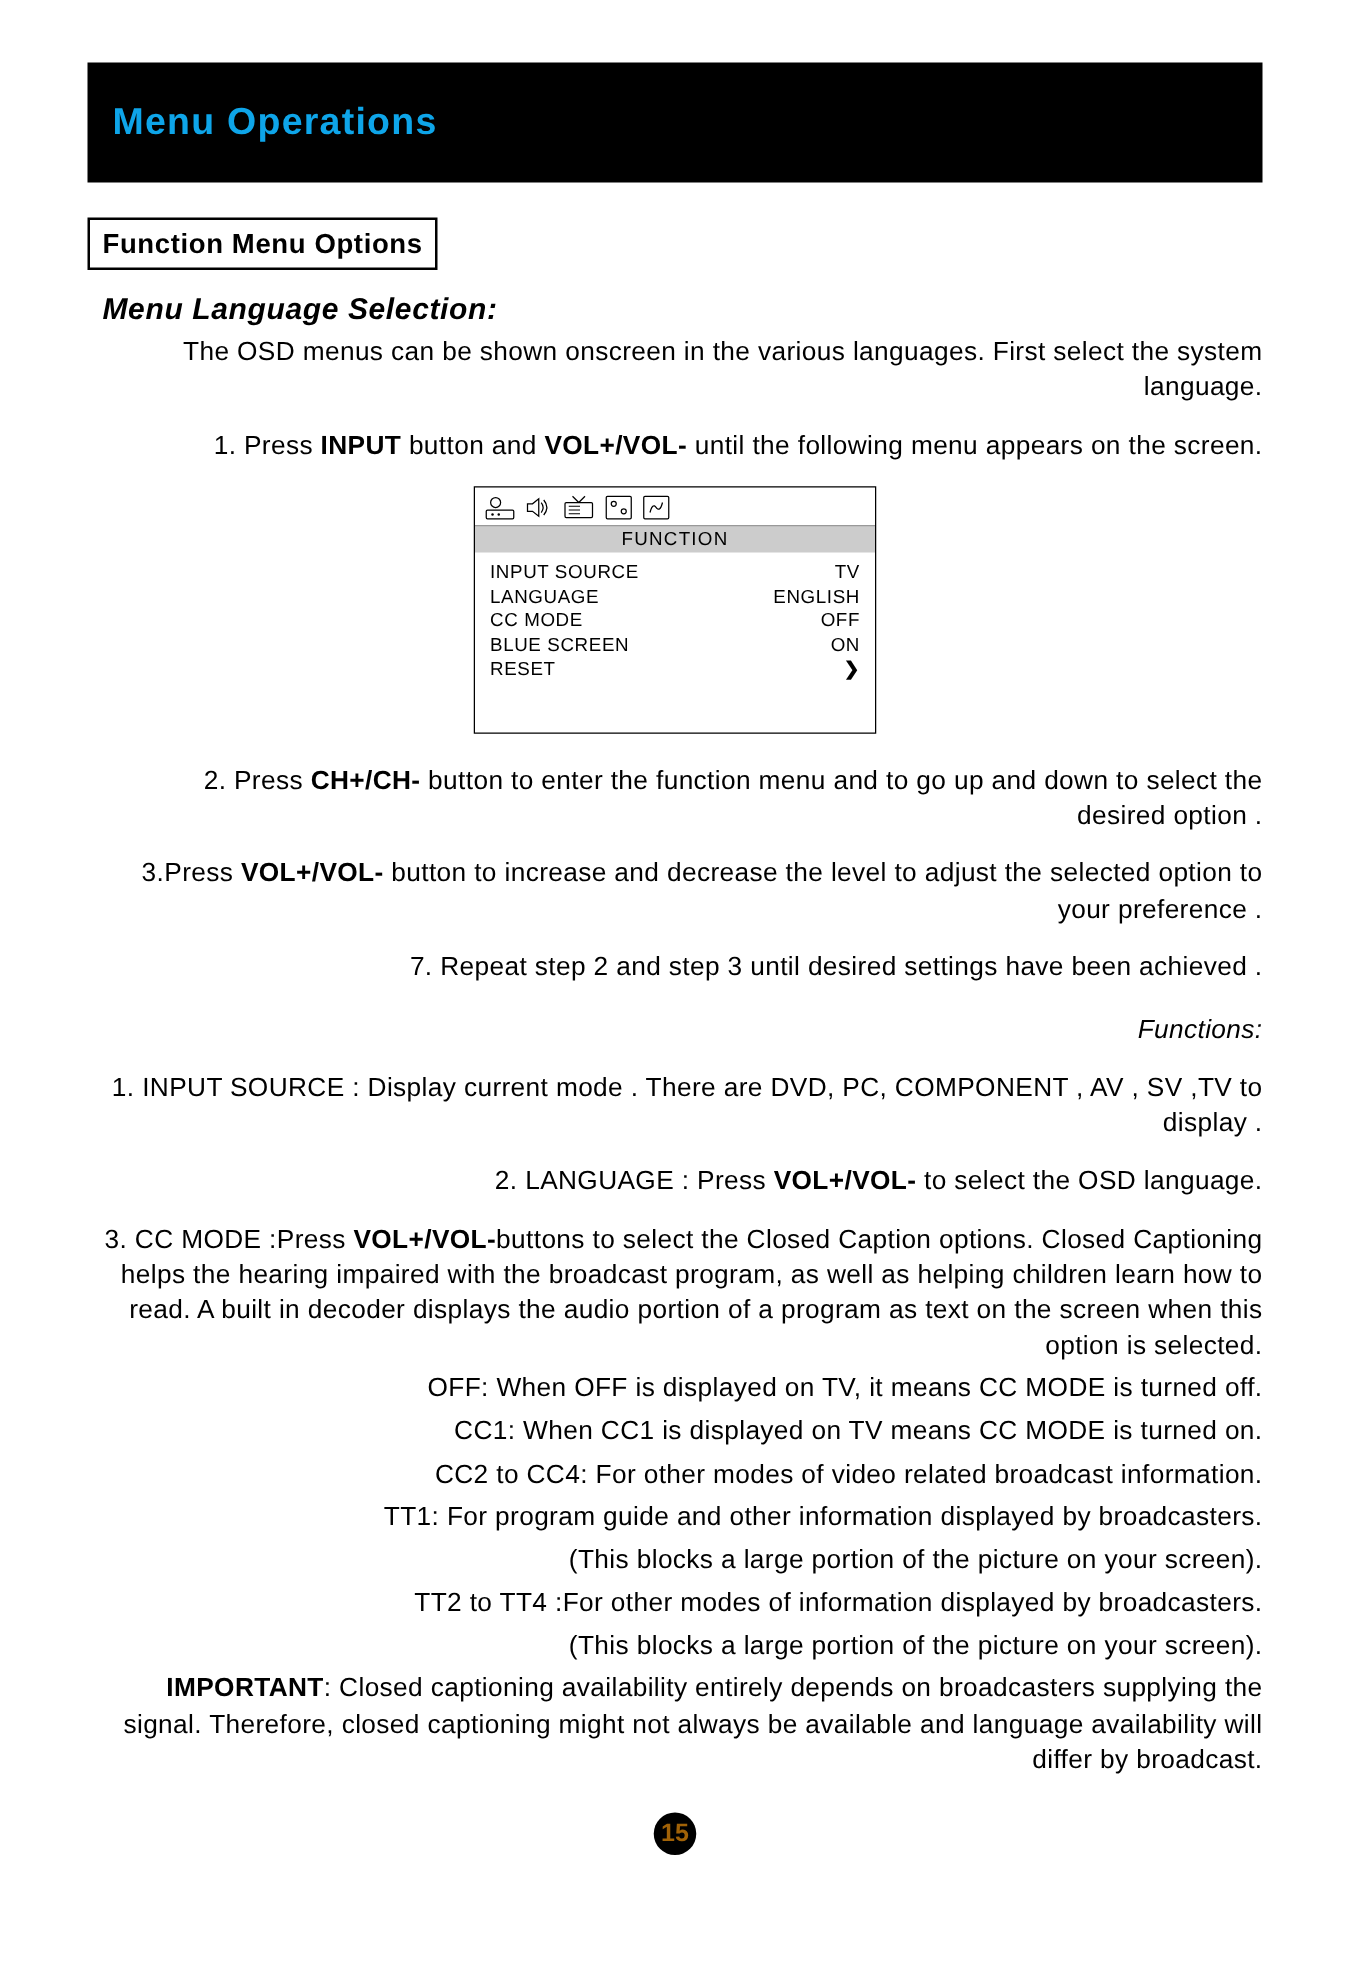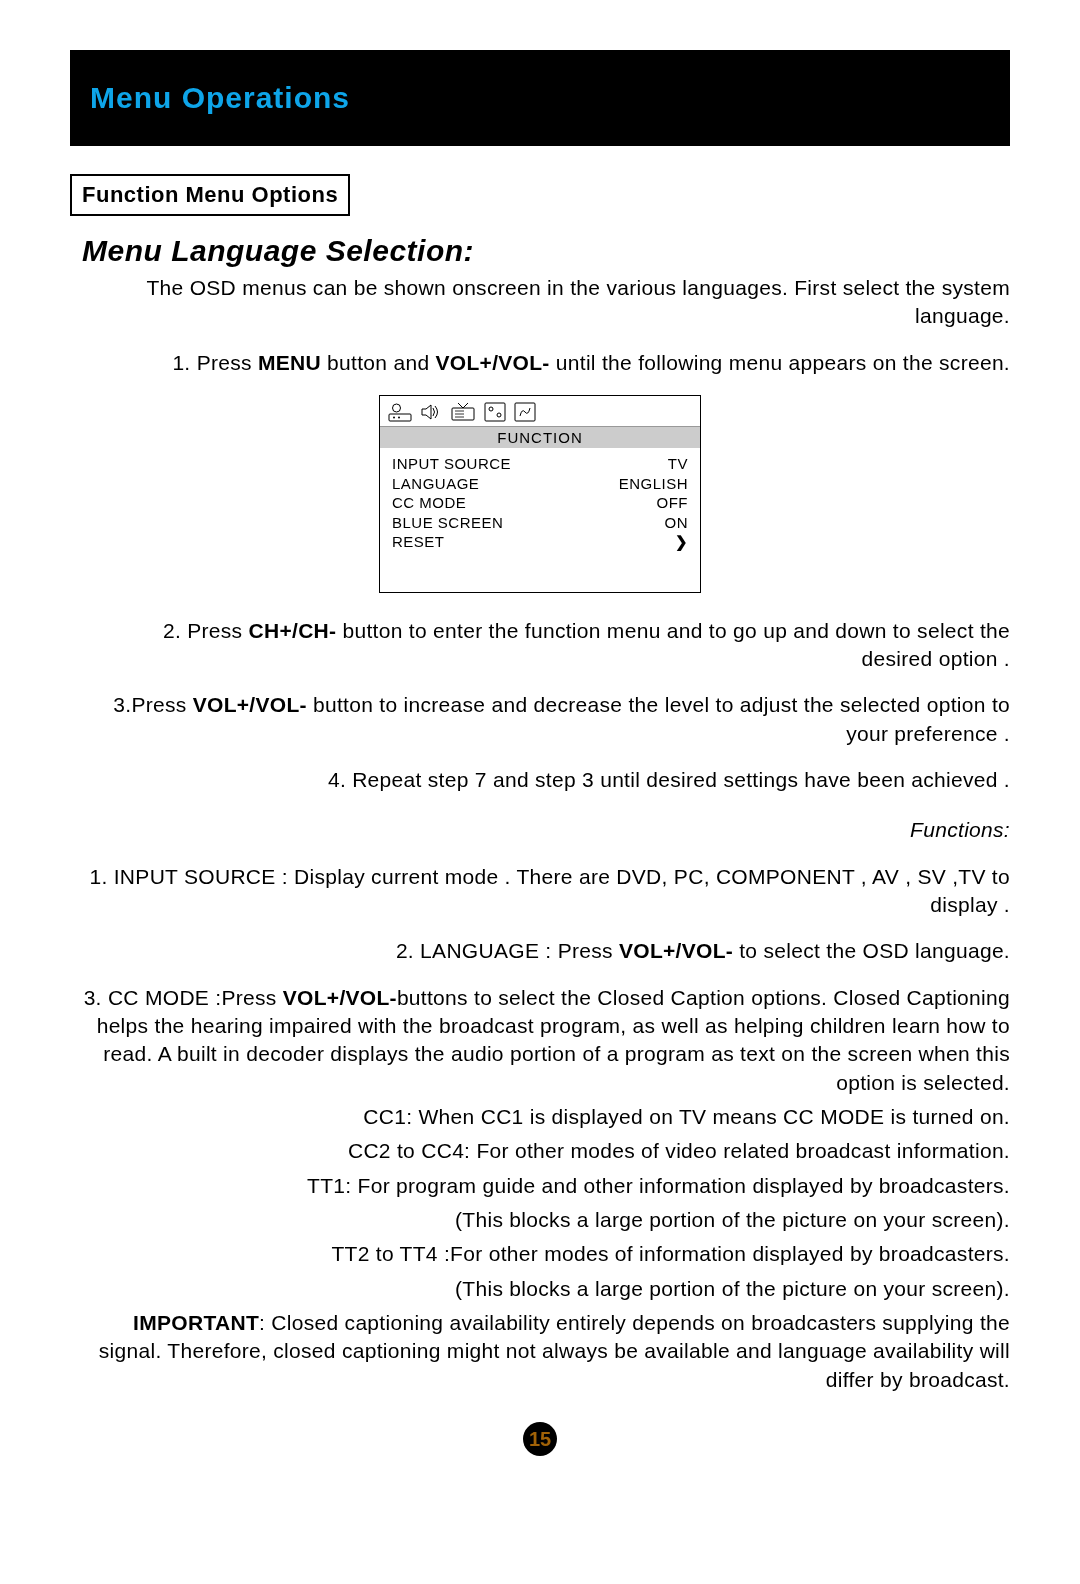--- a/index.html
+++ b/index.html
@@ -25,21 +25,21 @@
   .section-label {
     display: inline-block;
     border: 2px solid #000;
     padding: 6px 10px;
     font-size: 22px;
     font-weight: bold;
     margin-top: 28px;
     letter-spacing: 0.5px;
   }
   .sub-heading {
-    font-size: 30px;
+    font-size: 24px;
     font-weight: bold;
     font-style: italic;
     margin: 18px 0 6px 12px;
     letter-spacing: 0.5px;
   }
   .body-text {
     font-size: 21px;
     line-height: 1.35;
     margin: 6px 0;
     letter-spacing: 0.3px;
@@ -103,21 +103,21 @@
 
   <div class="title-bar">Menu Operations</div>
 
   <div class="section-label">Function Menu Options</div>
 
   <div class="sub-heading">Menu Language Selection:</div>
 
   <div class="body-text">The OSD menus can be shown onscreen in the various languages. First select the system language.</div>
 
   <div class="body-text indent1" style="margin-top:18px;">
-    <span>1. Press </span><span class="bold">MENU</span><span> button and </span><span class="bold">VOL+/VOL-</span><span> until the following menu appears on the screen.</span>
+    <span>1. Press </span><span class="bold">INPUT</span><span> button and </span><span class="bold">VOL+/VOL-</span><span> until the following menu appears on the screen.</span>
   </div>
 
   
   <div class="menu-panel">
     <div class="menu-icons">
       <span>
         <svg width="24" height="20" viewBox="0 0 24 20">
             <rect x="1" y="12" width="22" height="7" rx="1" fill="none" stroke="#000" stroke-width="1"></rect>
             <circle cx="6" cy="15.5" r="1" fill="#000"></circle>
             <circle cx="11" cy="15.5" r="1" fill="#000"></circle>
@@ -181,34 +181,35 @@
   </div>
 
   <div class="body-text indent1">
     <span>2. Press </span><span class="bold">CH+/CH-</span><span> button to enter the function menu and to go up and down to select the desired option .</span>
   </div>
 
   <div class="body-text indent1" style="margin-top:18px;">
     <span>3.Press </span><span class="bold">VOL+/VOL-</span><span> button to increase and decrease the level to adjust the selected option to your preference .</span>
   </div>
 
-  <div class="body-text indent1" style="margin-top:18px;">4. Repeat step 7 and step 3 until desired settings have been achieved .</div>
+  <div class="body-text indent1" style="margin-top:18px;">7. Repeat step 2 and step 3 until desired settings have been achieved .</div>
 
   <div class="body-text functions-label">Functions:</div>
 
   <div class="body-text" style="margin-top:18px;">1. INPUT SOURCE : Display current mode . There are DVD, PC, COMPONENT , AV , SV ,TV  to display .</div>
 
   <div class="body-text" style="margin-top:18px;">
     <span>2. LANGUAGE : Press </span><span class="bold">VOL+/VOL-</span><span> to select the OSD language.</span>
   </div>
 
   <div class="body-text" style="margin-top:18px;">
     <span>3. CC MODE :Press </span><span class="bold">VOL+/VOL-</span><span>buttons to select the Closed Caption options. Closed Captioning helps the hearing impaired with the broadcast program, as well as helping children learn how to read.  A built in decoder displays the audio portion of a program as text on the screen when this  option is selected.</span>
   </div>
 
+  <div class="body-text">OFF:  When OFF is displayed on TV, it means CC MODE is turned off.</div>
   <div class="body-text">CC1:  When CC1 is displayed on TV means CC MODE is turned on.</div>
   <div class="body-text">CC2 to CC4: For other modes of video related broadcast information.</div>
   <div class="body-text">TT1: For program guide and other information displayed by broadcasters.</div>
   <div class="body-text indent-more">(This blocks a large portion of the picture on your screen).</div>
   <div class="body-text">TT2 to TT4 :For other modes of information displayed by broadcasters.</div>
   <div class="body-text" style="margin-left:130px;">(This blocks a large portion of the picture on your screen).</div>
 
   <div class="body-text">
     <span class="bold">IMPORTANT</span><span>: Closed captioning availability entirely depends on broadcasters supplying the signal. Therefore, closed captioning might not always be available and language availability will differ by broadcast.</span>
   </div>

